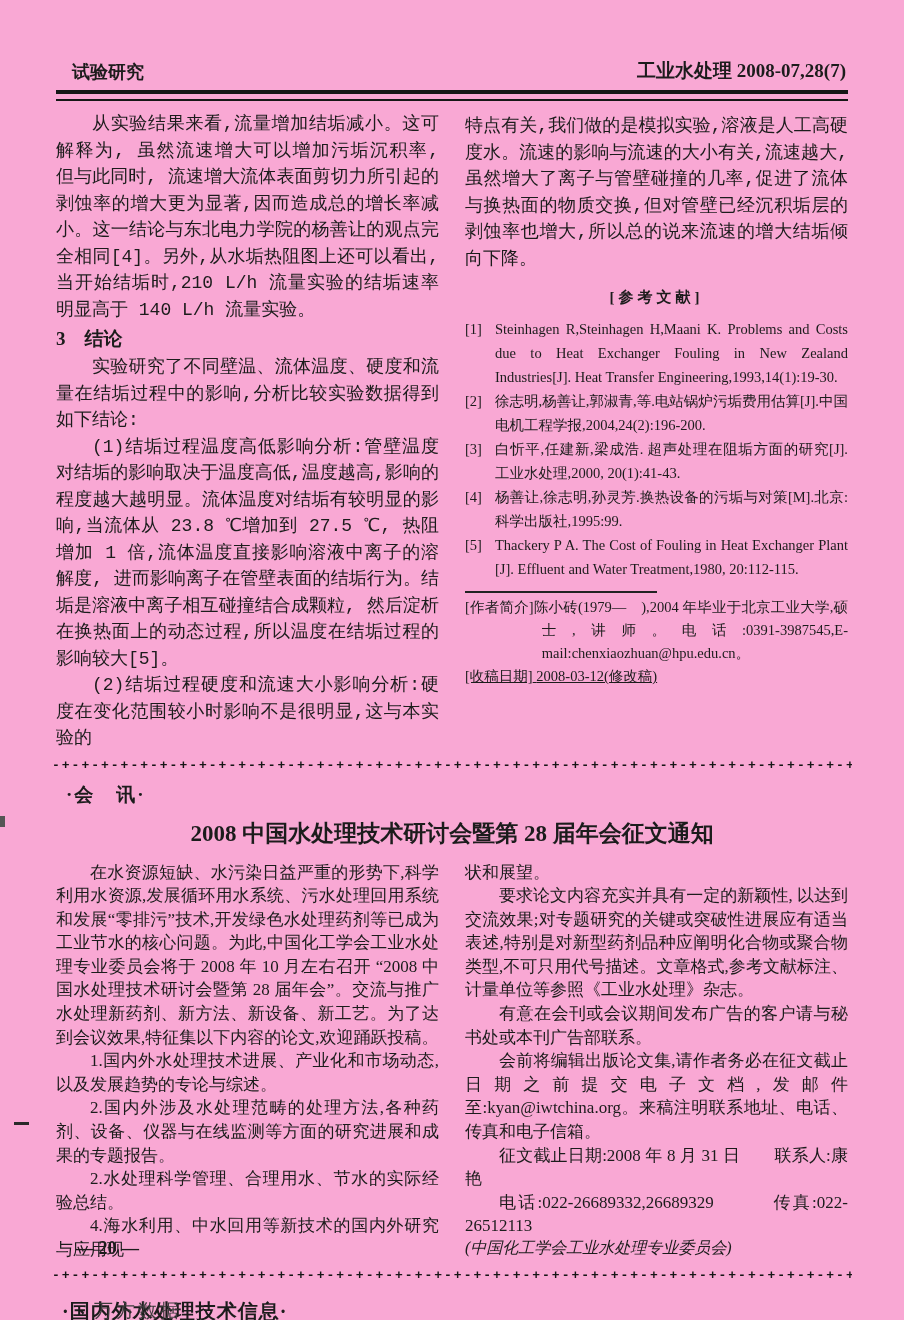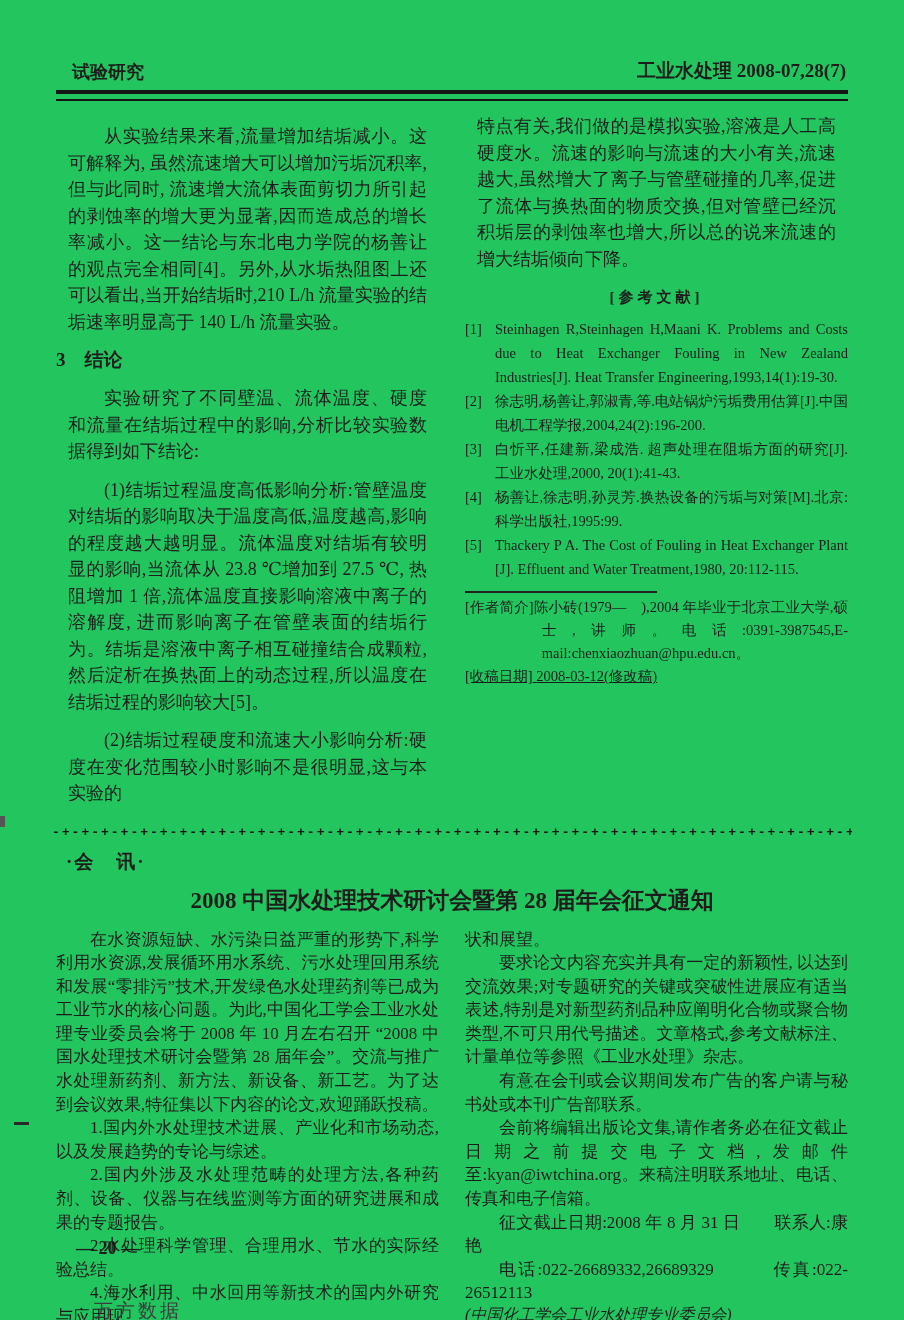--- a/index.html
+++ b/index.html
@@ -1,31 +1,31 @@
 <!DOCTYPE html>
 <html><head>
 <meta charset="utf-8">
 <style>
   html,body{margin:0;padding:0;background:#e8e8e4;}
   .page{
     position:relative;width:904px;height:1320px;margin:0 auto;
-    background:#22c55e;color:#1c1c1c;overflow:hidden;
+    background:#f9a8d4;color:#1c1c1c;overflow:hidden;
     font-family:"Liberation Serif","DejaVu Serif",serif;
   }
   
   .hd{display:flex;justify-content:space-between;align-items:flex-end;
       padding:58px 58px 6px 72px;font-size:18px;font-weight:bold;}
   .hd .hd-right{font-weight:bold;font-size:19px;}
   .rule2{margin:0 56px;border-top:4px solid #161616;border-bottom:2px solid #161616;height:5px;}
   
   .cols{display:flex;gap:26px;padding:0 56px;}
   .col{width:50%;}
   
   .art{margin-top:10px;}
-  .art p{margin:12px;font-size:18px;line-height:26.5px;text-align:justify;}
+  .art p{margin:0;font-size:18px;line-height:26.5px;text-align:justify;font-family:Liberation Mono, monospace;}
   .ind{text-indent:2em;}
   .h3{font-size:19px;font-weight:bold;margin:3px 0 2px 0;}
   .rcol p.first{margin-top:2px;}
   .ref-head{text-align:center;font-weight:bold;font-size:15px;letter-spacing:4px;margin:16px 0 10px 0;}
   .refs{margin:0;padding:0;list-style:none;font-size:14.5px;line-height:24px;}
   .refs li{display:flex;}
   .refs .no{flex:0 0 30px;}
   .refs .rt{flex:1;text-align:justify;}
   .short-rule{width:192px;border-top:2px solid #222;margin:10px 0 3px 0;}
   .meta{font-size:14.5px;line-height:23px;text-align:justify;}

